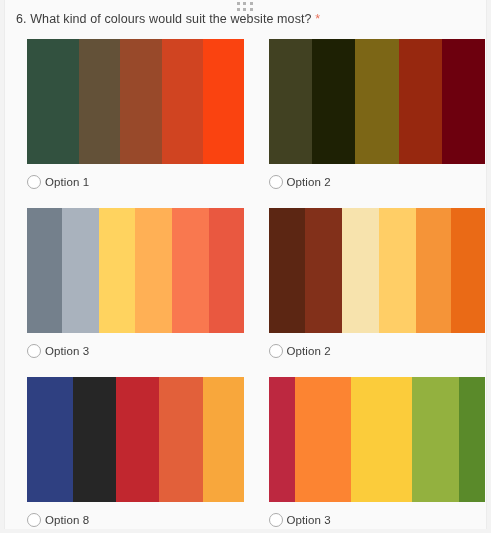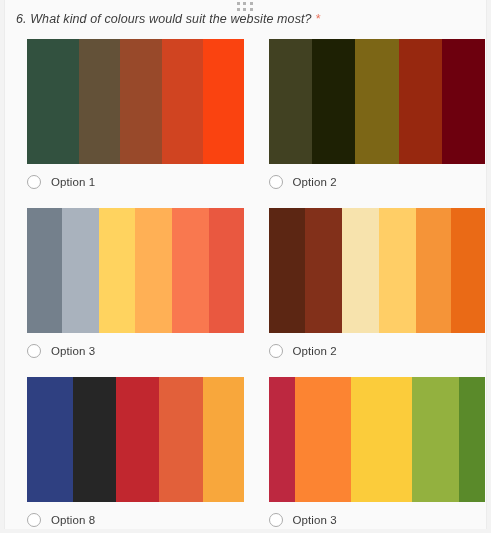--- a/index.html
+++ b/index.html
@@ -45,21 +45,20 @@
     border-radius: 0;
   }
   .question-title {
     position: absolute;
     left: 11px;
     top: 12px;
     font-size: 12.5px;
     color: #3c3c3c;
     letter-spacing: 0.1px;
     white-space: nowrap;
-    font-style: italic;
   }
   .required-mark {
     color: #e8705a;
     font-size: 12.5px;
   }
   .options-grid {
     position: absolute;
     left: 0;
     top: 39px;
     width: 483px;
@@ -79,21 +78,21 @@
     overflow: hidden;
   }
   .swatch i {
     display: block;
     height: 100%;
   }
   .answer-row {
     display: flex;
     align-items: center;
     margin-top: 11px;
-    gap: 10px;
+    gap: 4px;
   }
   .radio {
     width: 14px;
     height: 14px;
     border: 1px solid #acacac;
     border-radius: 50%;
     background: #ffffff;
     box-sizing: border-box;
     flex: none;
     cursor: pointer;

